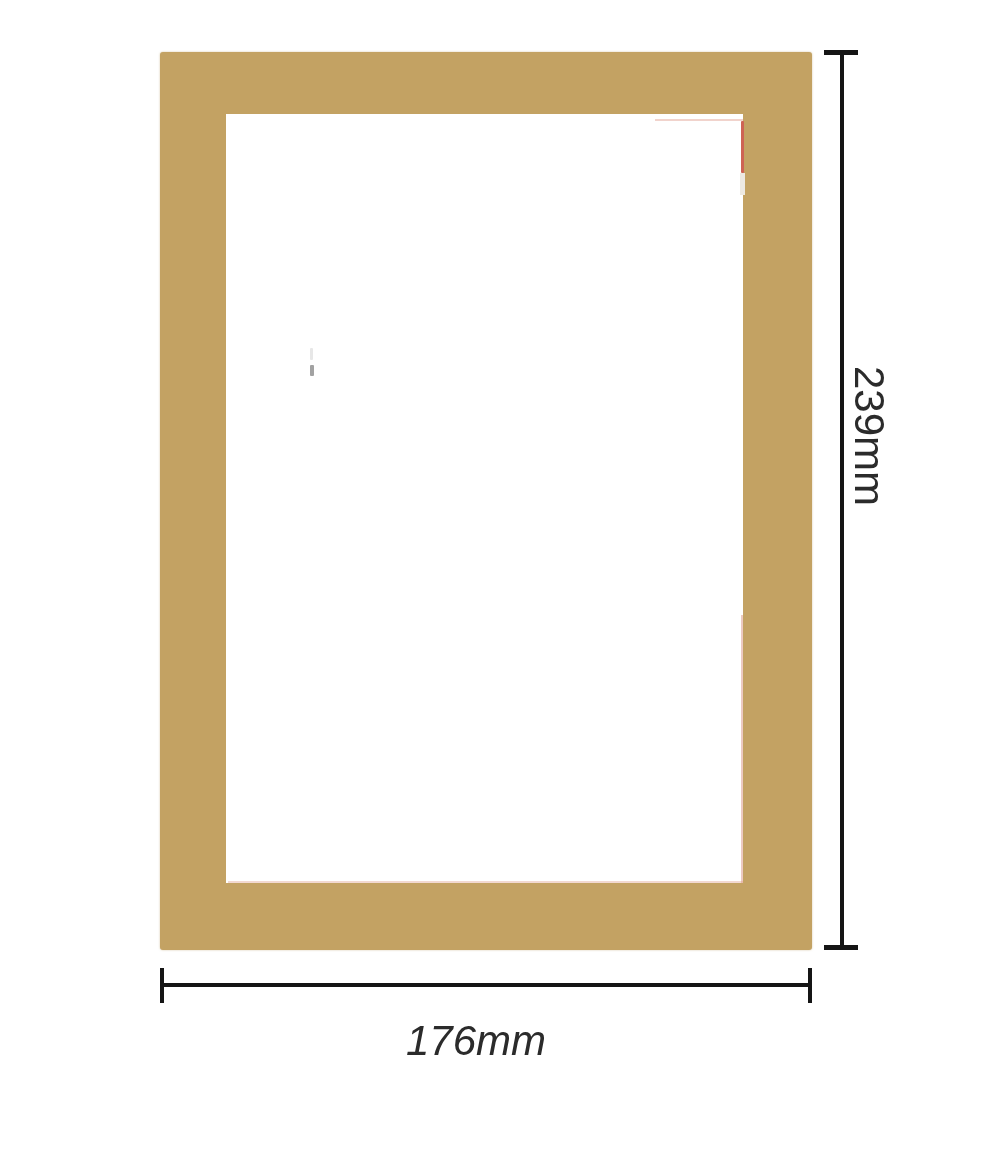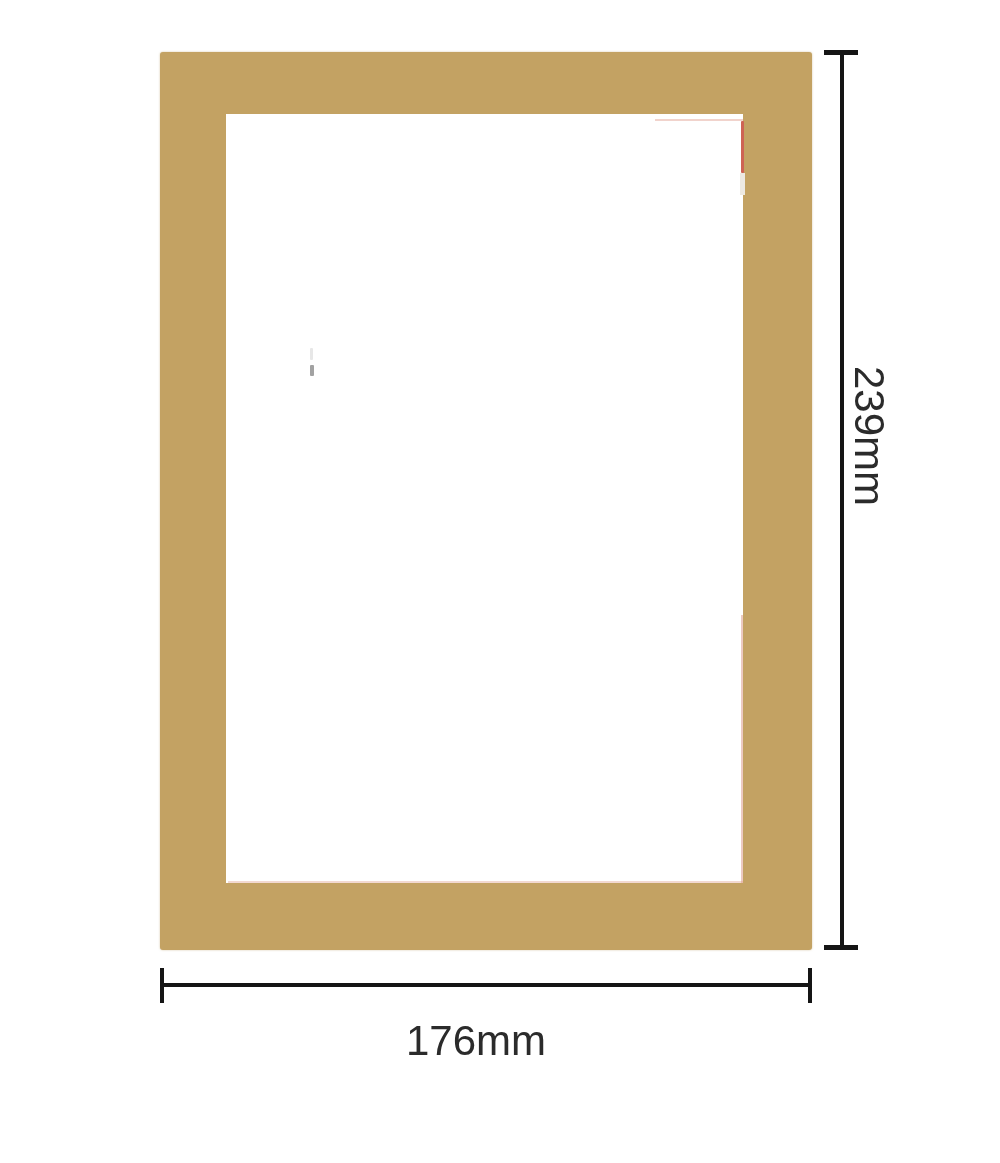--- a/index.html
+++ b/index.html
@@ -117,20 +117,21 @@
   .hdim-tick-right{left:808px;}
   .hdim-label{
     position:absolute;
     left:376px; top:1017px;
     width:200px;
     text-align:center;
     font-size:42px;
     line-height:48px;
     color:var(--label-text);
     white-space:nowrap;
+    font-style:italic;
   }
 </style>
 </head>
 <body>
 
 <div class="canvas">
 
   <div class="frame">
     <div class="frame-window"></div>
   </div>

